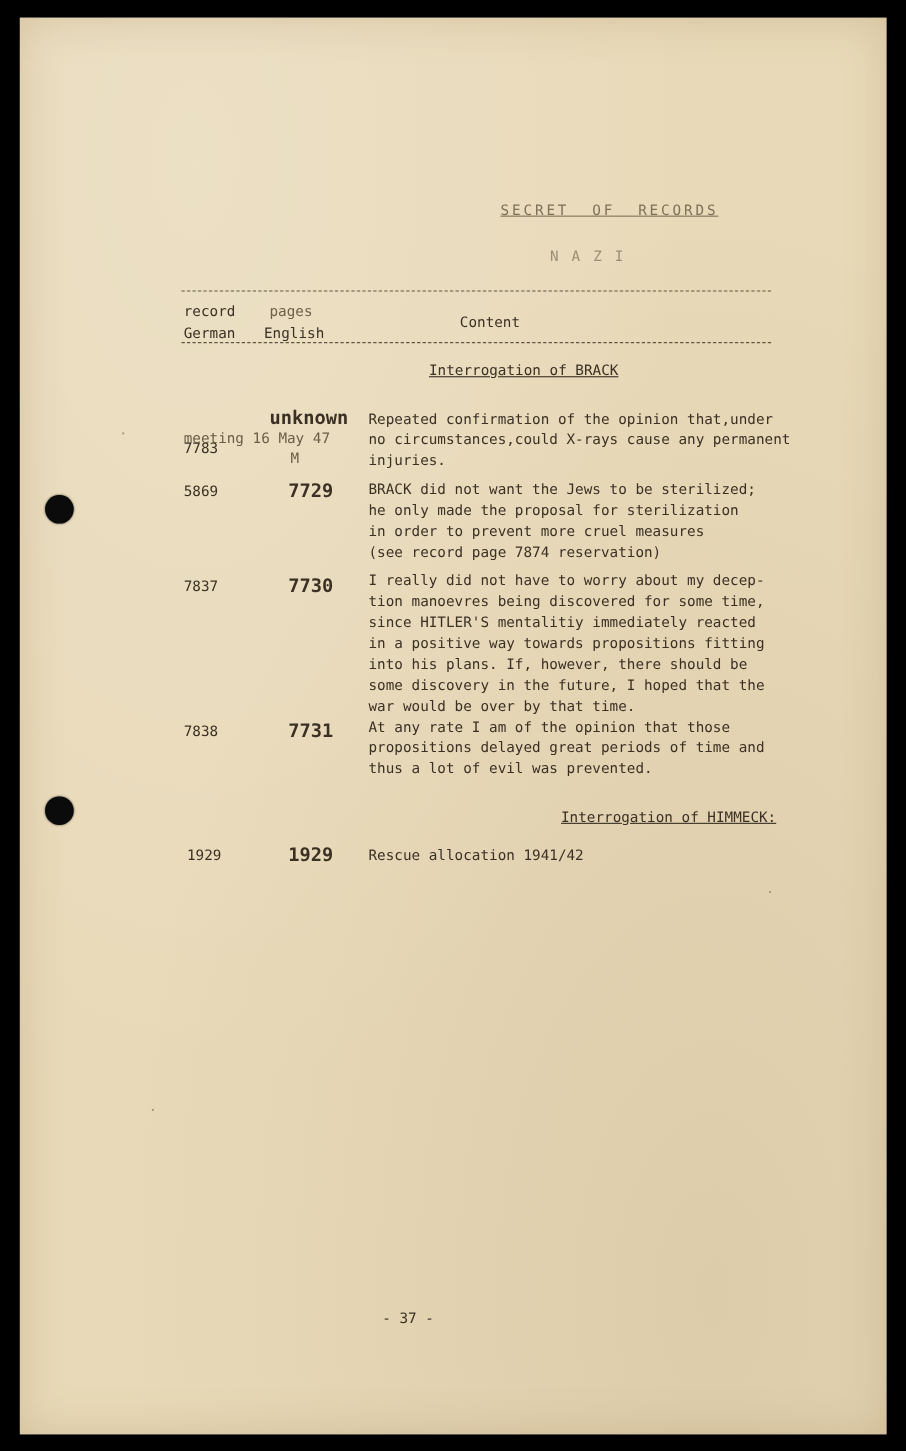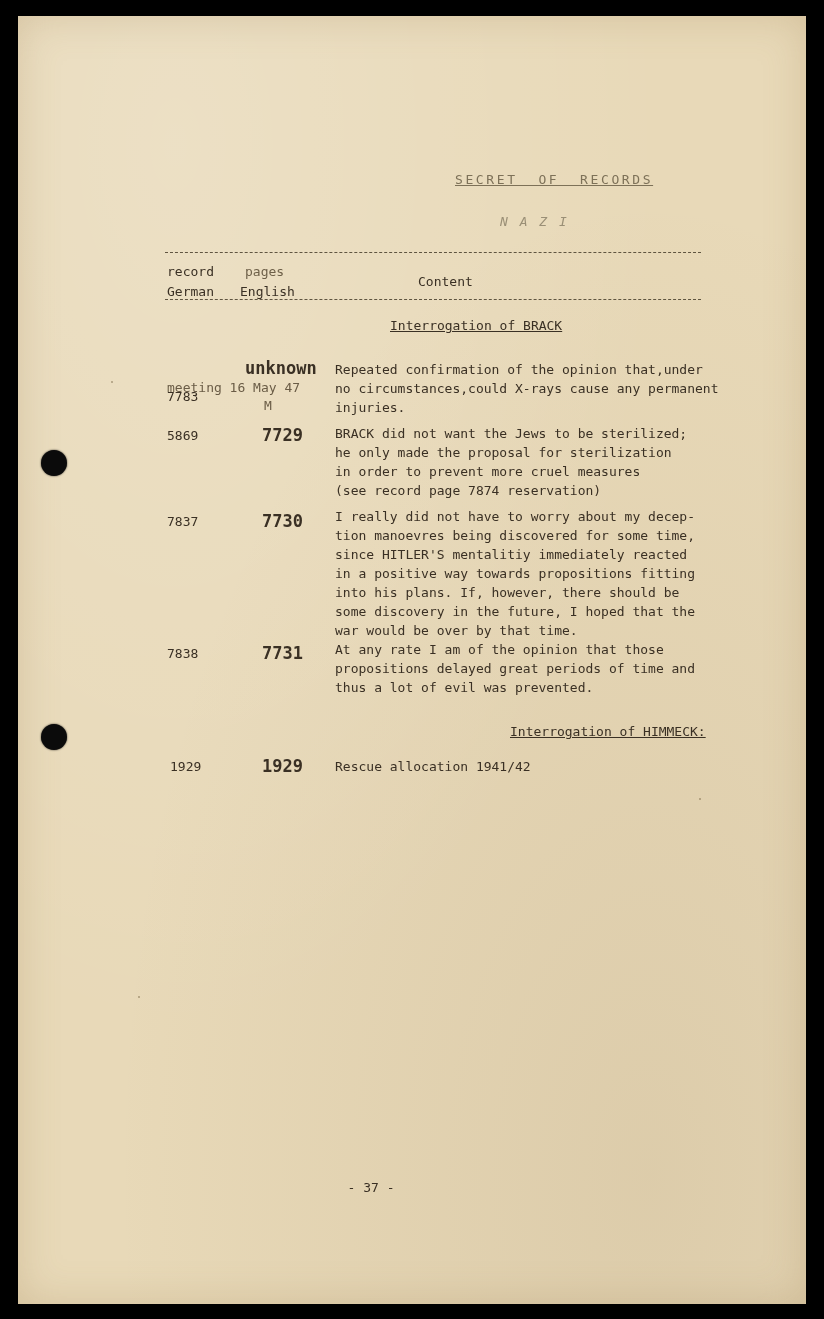--- a/index.html
+++ b/index.html
@@ -34,21 +34,21 @@
     height: 26px;
     border-radius: 50%;
     background: #0b0b0b;
     box-shadow: 0 0 2px rgba(0,0,0,0.8);
   }
   #hole1 { left: 23px; top: 434px; }
   #hole2 { left: 23px; top: 708px; }
 
   .doc {
     position: absolute;
-    left: 0; top: 0;
+    left: 0; top: 12px;
     width: 788px;
     height: 1288px;
     color: #3a3024;
     font-size: 13px;
     line-height: 17px;
   }
 
   .faint { color: #6a5c46; }
 
   #doc-title {
@@ -62,21 +62,20 @@
     white-space: pre;
   }
   #doc-subtitle {
     position: absolute;
     left: 482px;
     top: 197px;
     letter-spacing: 2px;
     font-size: 13px;
     color: #9a8f76;
     white-space: pre;
-    font-style: italic;
   }
 
   .rule {
     position: absolute;
     left: 147px;
     width: 536px;
     height: 0;
     border-top: 1px dashed #514734;
     opacity: 0.9;
   }

